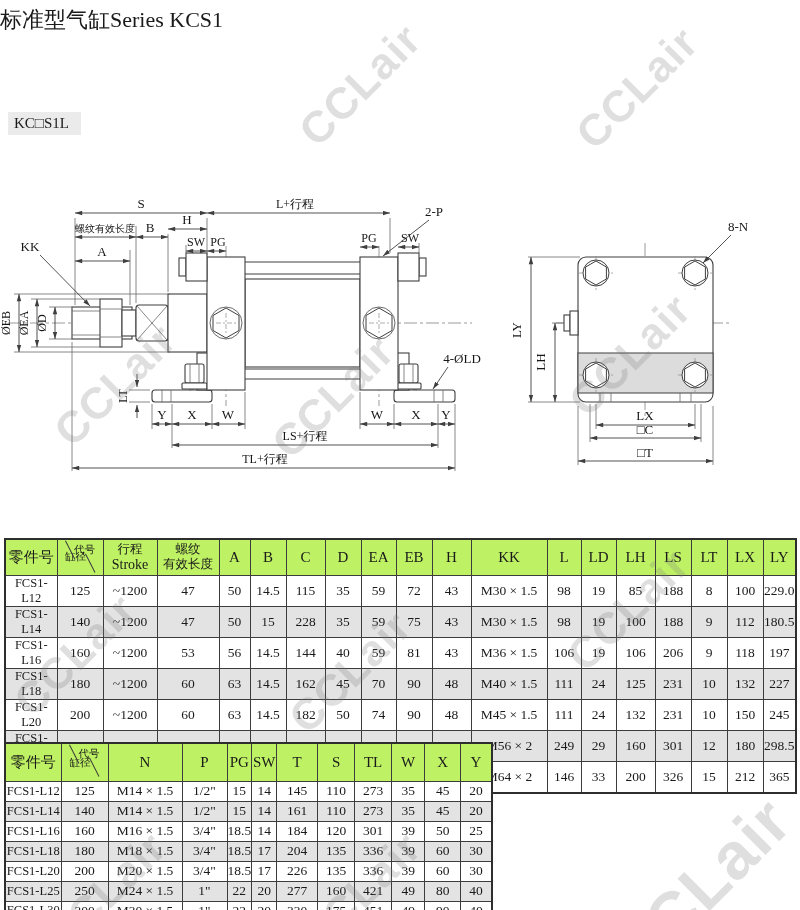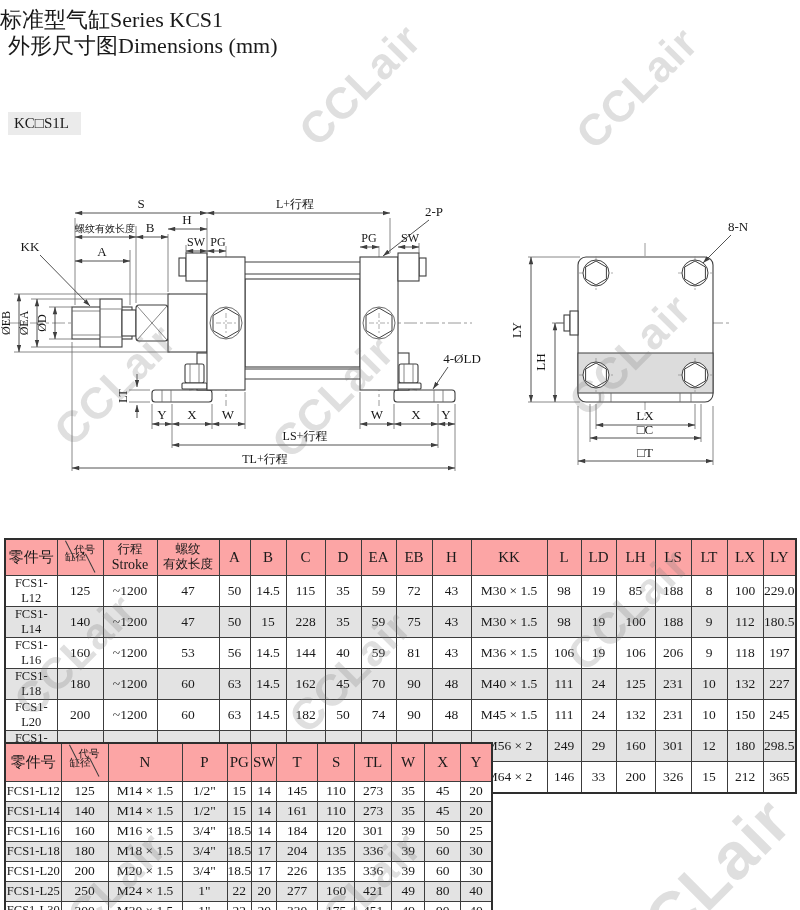--- a/index.html
+++ b/index.html
@@ -31,21 +31,21 @@
   .drawing text{font-family:"Liberation Serif",serif;font-size:13px;fill:#161616;}
   .drawing text.sm{font-size:10px;}
   .drawing text.md{font-size:12px;}
   
   table.spec{border-collapse:collapse;table-layout:fixed;background:#fff;
              border:2px solid #2e2e2e;z-index:2;position:absolute;}
   .t1{left:4px;top:538px;}
   .t2{left:4px;top:742px;}
   table.spec th,table.spec td{border:1px solid #3c3c3c;text-align:center;
              padding:0;font-weight:normal;overflow:hidden;}
-  table.spec thead th{background:#fca5a5;font-size:15px;}
+  table.spec thead th{background:#bef264;font-size:15px;}
   table.spec tbody tr{height:20px;}
   .t2 tbody tr{height:18px;}
   table.spec tbody tr:nth-child(even){background:#e3e3e3;}
   table.spec td{font-size:13.5px;}
   table.spec td:first-child{font-size:12.5px;}
   .t1 thead tr{height:36px;}
   .t2 thead tr{height:38px;}
   th.cn{font-size:13px;}
   th.two-line div{font-size:12.5px;line-height:15px;text-align:center;}
   th.two-line div.en{font-size:14px;}
@@ -70,21 +70,20 @@
   <span class="wm w4">CCLair</span>
   <span class="wm w5">CCLair</span>
   <span class="wm w6">CCLair</span>
   <span class="wm w7">CCLair</span>
   <span class="wm w8">CCLair</span>
   <span class="wm w9">CCLair</span>
   <span class="wm w10">CCLair</span>
   <span class="wm w11">CCLair</span>
 
   <div class="title1">标准型气缸Series KCS1</div>
-  <div class="title2">外形尺寸图Dimensions (mm)</div>
   <div class="model">KC□S1L</div>
 
   <svg class="drawing" width="800" height="330" viewBox="0 180 800 330">
     <defs>
       <marker id="ae" markerWidth="9" markerHeight="6" refX="8" refY="2.5" orient="auto">
         <path d="M0,0 L8,2.5 L0,5 Z" fill="#3f3f3f"></path>
       </marker>
       <marker id="as" markerWidth="9" markerHeight="6" refX="0" refY="2.5" orient="auto">
         <path d="M8,0 L0,2.5 L8,5 Z" fill="#3f3f3f"></path>
       </marker>

